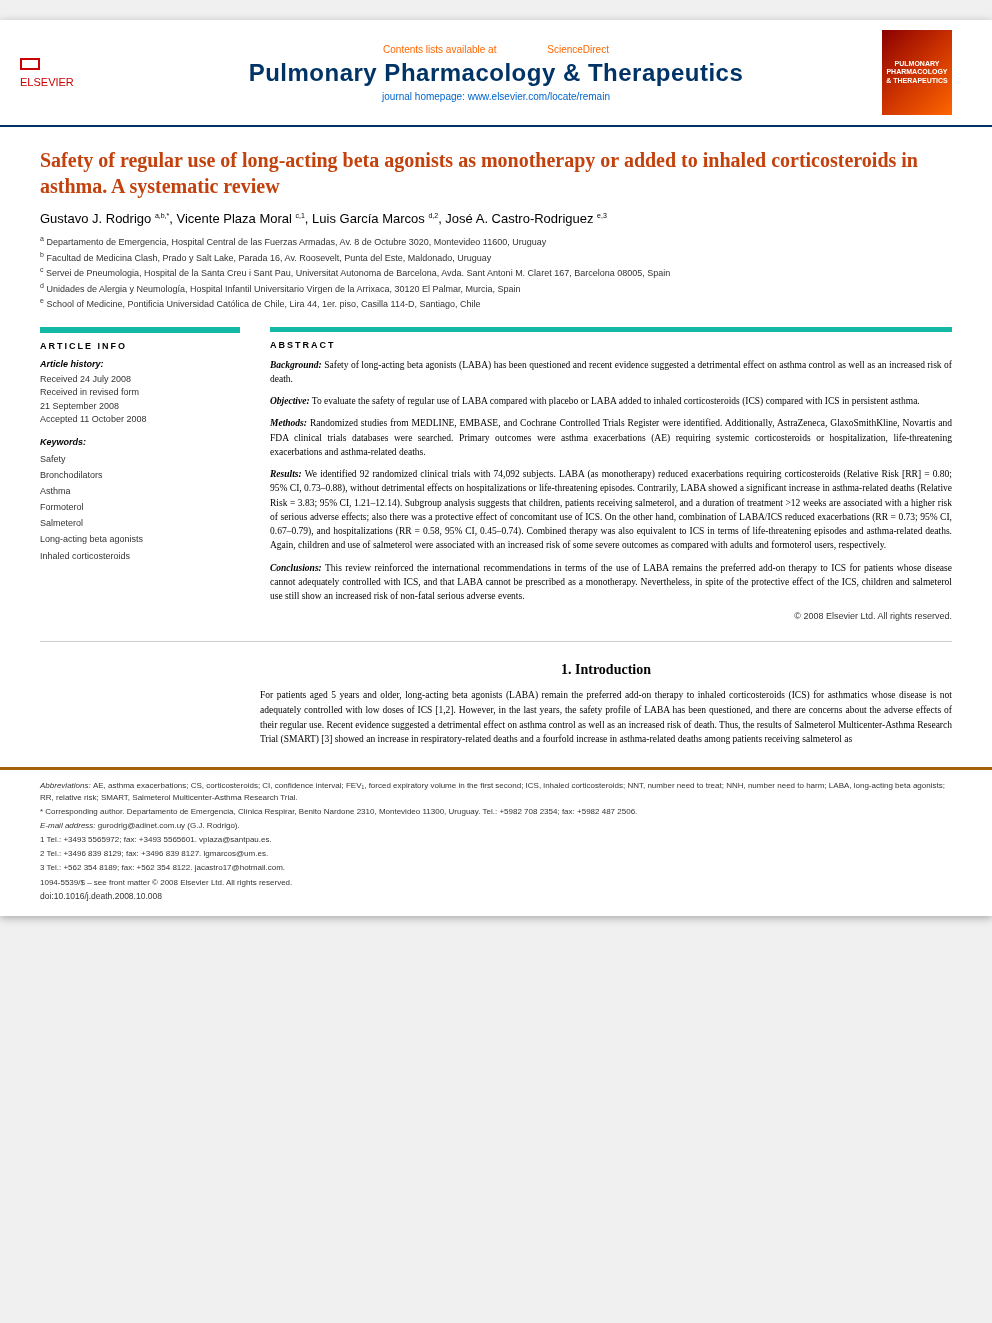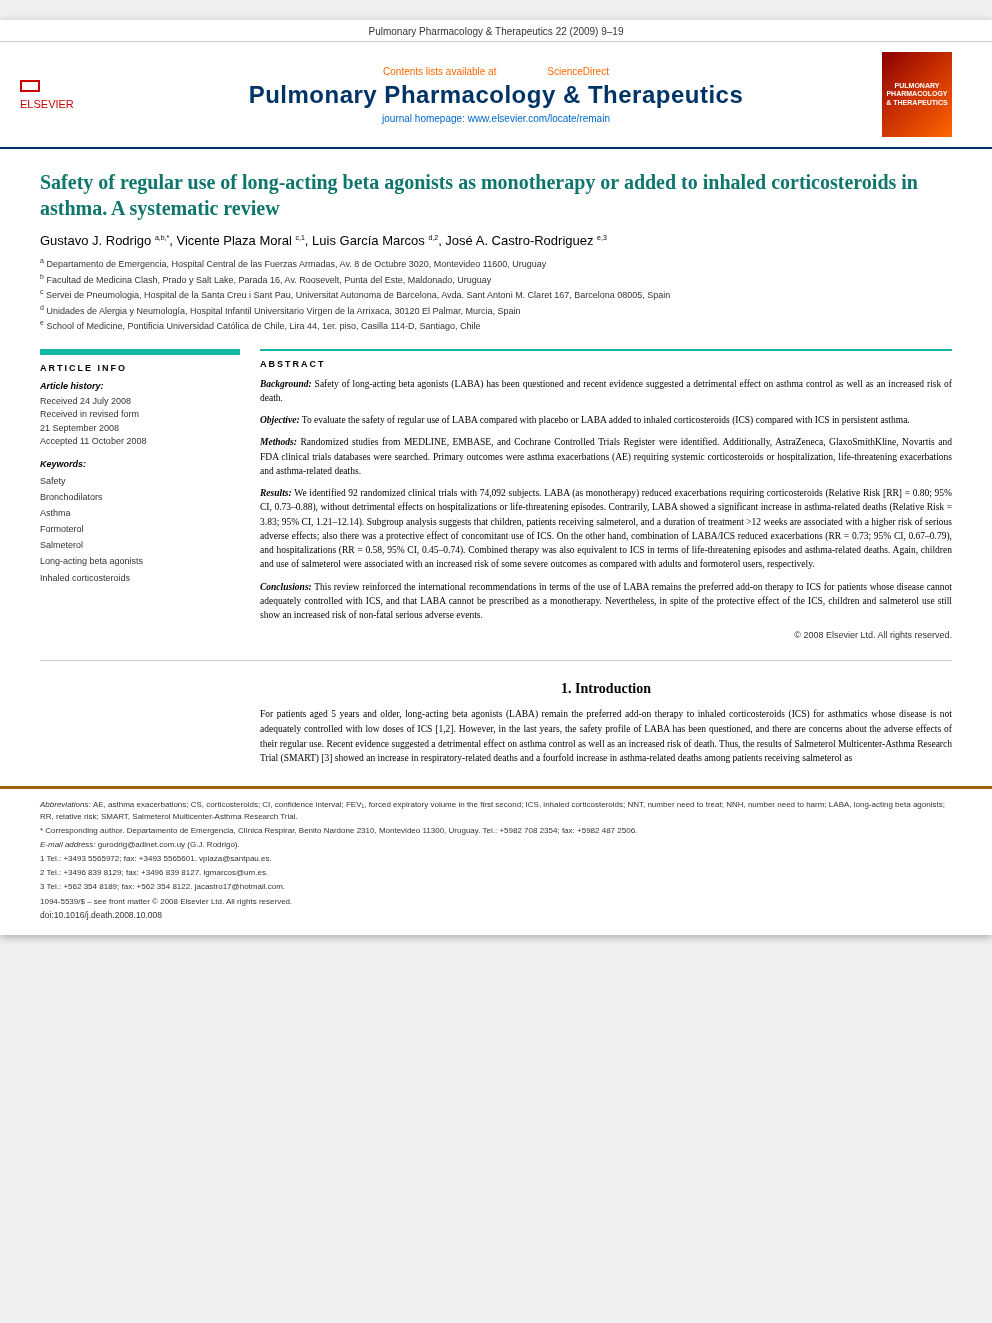--- a/index.html
+++ b/index.html
@@ -102,21 +102,21 @@
 
     
     .main-content {
       padding: 20px 40px;
     }
 
     
     .article-title {
       font-size: 20px;
       font-weight: bold;
-      color: #0f766e;
+      color: #c2410c;
       margin-bottom: 12px;
       line-height: 1.3;
     }
 
     
     .authors {
       font-size: 13px;
       color: #000;
       margin-bottom: 8px;
       font-family: Arial, sans-serif;
@@ -138,22 +138,23 @@
       margin-top: 15px;
     }
     .left-col {
       width: 200px;
       min-width: 200px;
       border-top: 6px solid #14b8a6;
       padding-top: 8px;
     }
     .right-col {
       flex: 1;
-      border-top: 2px solid #14b8a6;
+      border-top: 5px solid #14b8a6;
       padding-top: 8px;
+      margin-left: 10px;
     }
 
     .section-header {
       font-size: 9px;
       letter-spacing: 2px;
       color: #000;
       font-weight: bold;
       font-family: Arial, sans-serif;
       margin-bottom: 8px;
       text-transform: uppercase;
@@ -271,23 +272,20 @@
       margin-top: 2px;
       font-family: Arial, sans-serif;
     }
     sup { font-size: 7px; }
   </style>
 </head>
 <body>
 
 <div class="page">
 
-  <div class="top-bar">
-    <span>Pulmonary Pharmacology &amp; Therapeutics 22 (2009) 9–19</span>
-  </div>
 
   <div class="journal-header">
     <div class="journal-header-left">
       <div class="elsevier-box"></div>
       <div class="elsevier-logo">ELSEVIER</div>
     </div>
     <div class="journal-header-center">
       <div class="science-direct-line">
         <span>Contents lists available at </span><span style="color:#ff6600;margin-left:48px;">ScienceDirect</span>
       </div>

